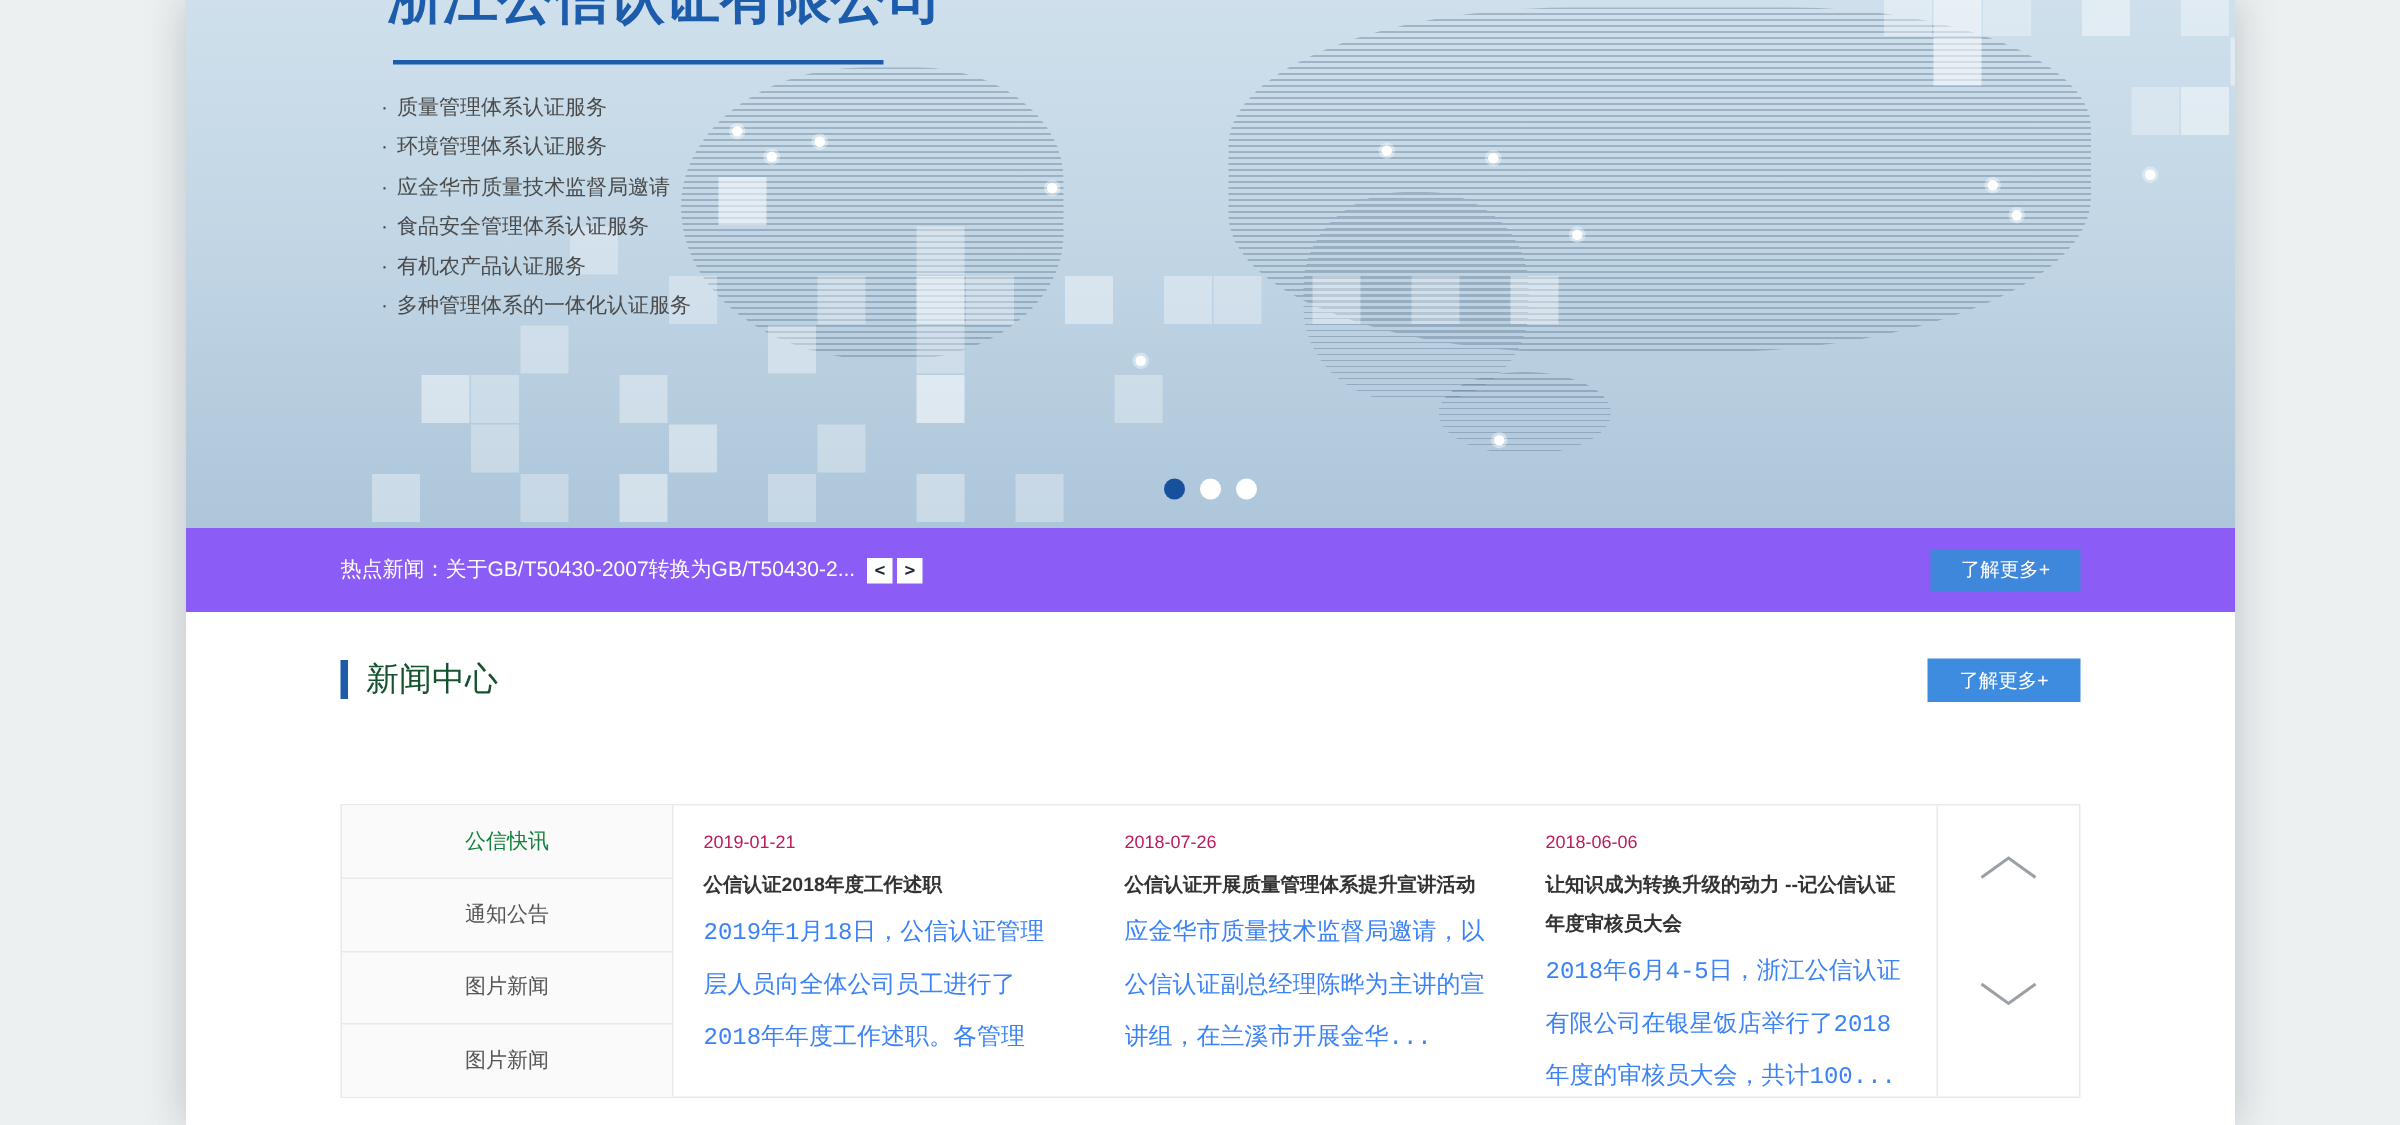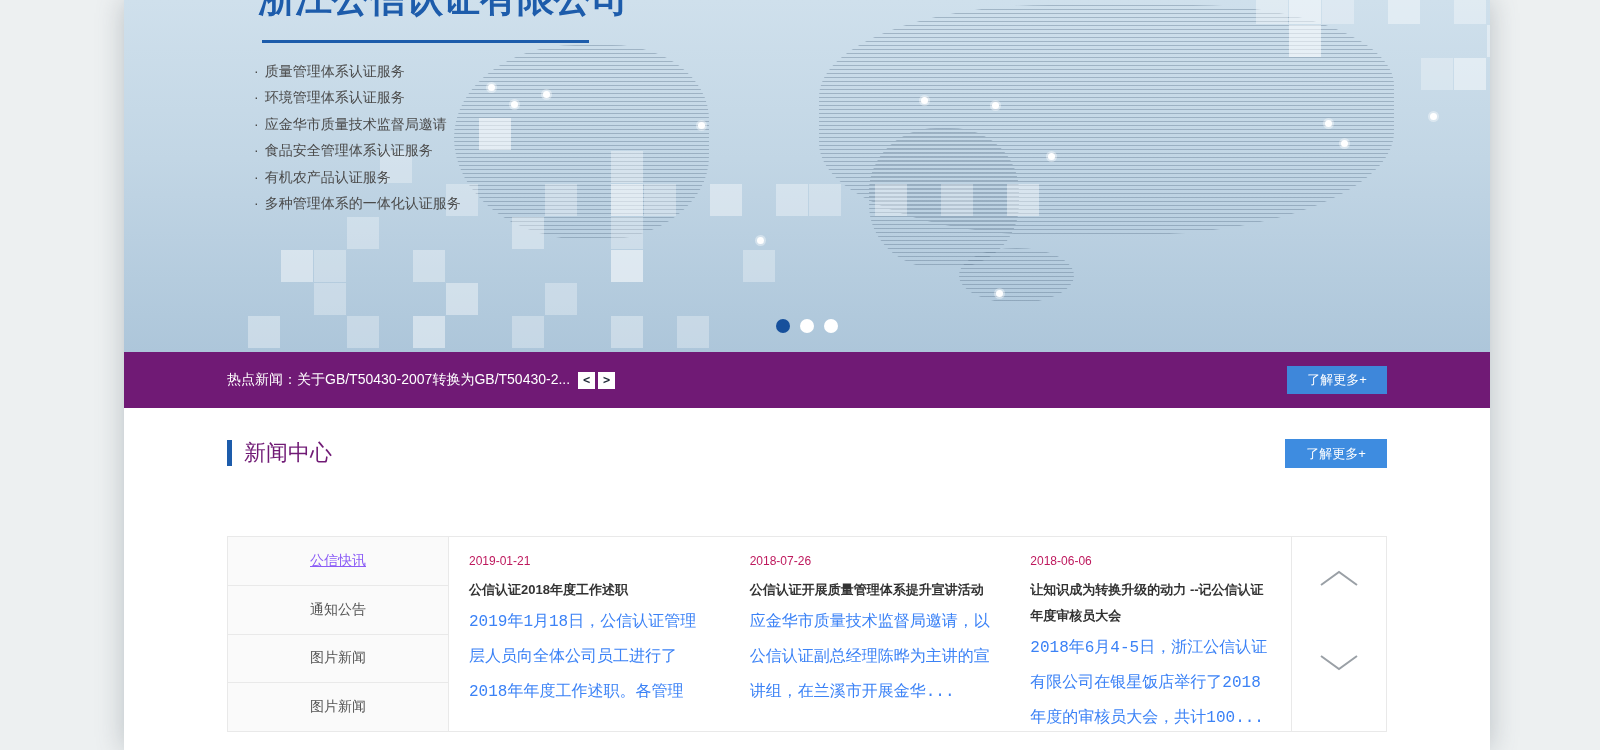--- a/index.html
+++ b/index.html
@@ -27,45 +27,45 @@
   .title-underline{position:absolute;left:138px;top:40px;width:327px;height:3px;background:#1d5cab;}
   .services{position:absolute;left:130px;top:58px;margin:0;padding:0;list-style:none;}
   .service-item{font-size:14px;color:#4a4a4a;height:26.4px;line-height:26.4px;white-space:nowrap;}
   .bullet{margin-right:6px;color:#4a4a4a;}
 
   .dots{position:absolute;left:0;right:0;bottom:19px;display:flex;justify-content:center;gap:10px;}
   .dot{width:14px;height:14px;border-radius:50%;background:#fff;cursor:pointer;}
   .dot.active{background:#17509c;}
 
   
-  .ticker{height:56px;background:#701a75;}
+  .ticker{height:56px;background:#8b5cf6;}
   .container{width:1160px;margin:0 auto;}
   .ticker .container{height:100%;display:flex;align-items:center;}
   .ticker-label,.ticker-headline{color:#fff;font-size:14px;white-space:nowrap;}
   .ticker-headline{cursor:pointer;}
   .ticker-nav{display:flex;gap:3px;margin-left:8px;}
   .ticker-btn{width:17px;height:17px;background:#fff;color:#1f2a38;font-size:12px;font-weight:bold;
     line-height:17px;text-align:center;cursor:pointer;font-family:"DejaVu Sans Mono",monospace;}
   .more-btn{margin-left:auto;width:100px;height:28px;background:#3e87da;color:#fff;
     font-size:13px;line-height:28px;text-align:center;cursor:pointer;}
 
   
   .section-head{margin-top:30px;display:flex;align-items:center;}
   .head-left{display:flex;align-items:center;gap:12px;}
   .accent-bar{width:5px;height:26px;background:#1d5cab;}
-  .section-title{font-size:22px;color:#701a75;}
+  .section-title{font-size:22px;color:#14532d;}
   .section-more{margin-left:auto;width:102px;height:29px;background:#3e8ce0;color:#fff;
     font-size:13px;line-height:29px;text-align:center;cursor:pointer;}
 
   .news-box{margin-top:68px;height:196px;border:1px solid #e9e9e9;display:flex;background:#fff;}
   .tabs{width:221px;border-right:1px solid #e9e9e9;display:flex;flex-direction:column;background:#fafafa;}
   .tab{flex:1;display:flex;align-items:center;justify-content:center;font-size:14px;color:#555;
     border-bottom:1px solid #e9e9e9;cursor:pointer;}
   .tab:last-child{border-bottom:none;}
-  .tab.active span{color:#8b5cf6;text-decoration:underline;}
+  .tab.active span{color:#15803d;}
   .cards{flex:1;display:flex;}
   .card{flex:1;padding:14px 20px 0;cursor:pointer;overflow:hidden;}
   .card-date{font-size:12px;color:#be185d;height:20px;line-height:20px;margin-bottom:6px;}
   .card-title{font-size:13px;font-weight:bold;color:#333;line-height:26px;margin-bottom:2px;}
   .card-excerpt{font-size:16px;color:#3b82f6;line-height:35px;max-height:105px;overflow:hidden;font-family:Liberation Mono, monospace;}
   .arrows{width:95px;border-left:1px solid #e9e9e9;display:flex;flex-direction:column;
     align-items:center;padding-top:33px;gap:69px;}
   .arrow-btn{width:38px;height:16px;cursor:pointer;display:block;}
   .arrow-btn svg{display:block;}
 </style>

